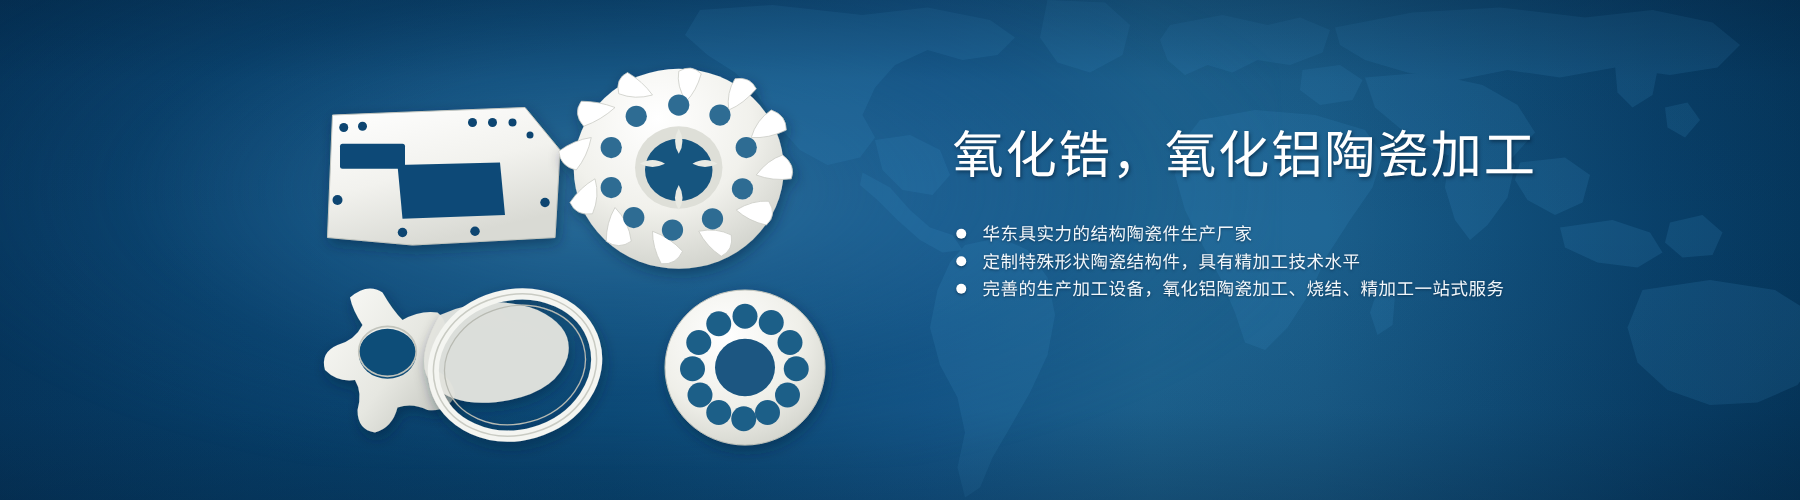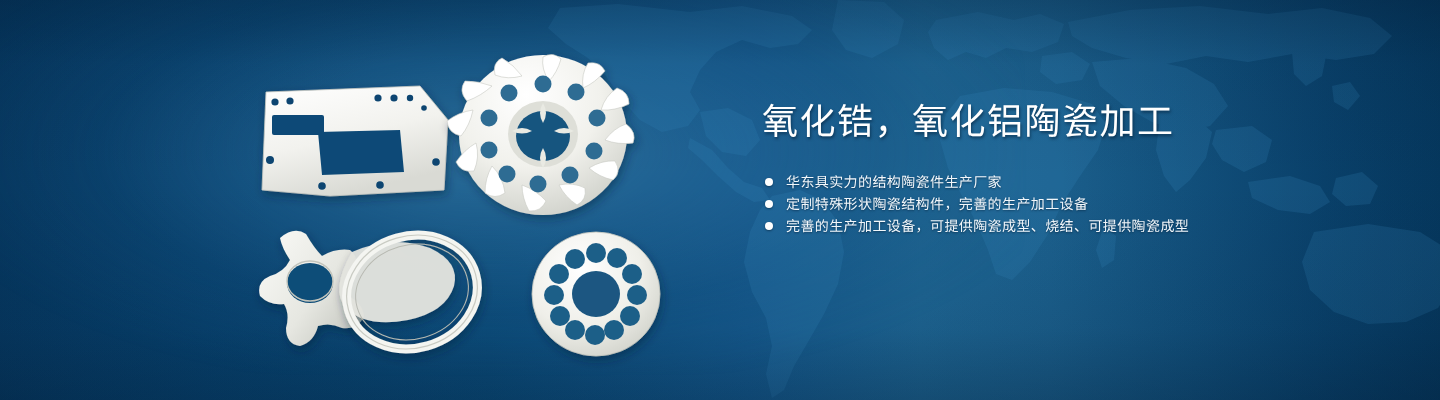--- a/index.html
+++ b/index.html
@@ -100,21 +100,21 @@
   .products svg { display: block; width: 100%; height: 100%; }
 
   
   .copy {
     position: absolute;
     left: 762px;
     top: 104px;
     width: 620px;
   }
   .headline {
-    font-size: 36px;
+    font-size: 41px;
     line-height: 1.0;
     color: #ffffff;
     letter-spacing: 1.5px;
     font-weight: 400;
     margin: 0 0 0 0;
     text-shadow: 1px 2px 3px rgba(2,24,46,0.55);
     white-space: nowrap;
   }
   .bullets {
     list-style: none;
@@ -345,22 +345,22 @@
   <div class="copy">
     <h1 class="headline">氧化锆，氧化铝陶瓷加工</h1>
 
     <ul class="bullets">
       <li class="bullet">
         <span class="bullet-dot"></span>
         <span class="bullet-text">华东具实力的结构陶瓷件生产厂家</span>
       </li>
       <li class="bullet">
         <span class="bullet-dot"></span>
-        <span class="bullet-text">定制特殊形状陶瓷结构件，完善的生产加工设备</span>
+        <span class="bullet-text">定制特殊形状陶瓷结构件，具有精加工技术水平</span>
       </li>
       <li class="bullet">
         <span class="bullet-dot"></span>
-        <span class="bullet-text">完善的生产加工设备，可提供陶瓷成型、烧结、可提供陶瓷成型</span>
+        <span class="bullet-text">完善的生产加工设备，氧化铝陶瓷加工、烧结、精加工一站式服务</span>
       </li>
     </ul>
   </div>
 
 </div>
 
 </body></html>

